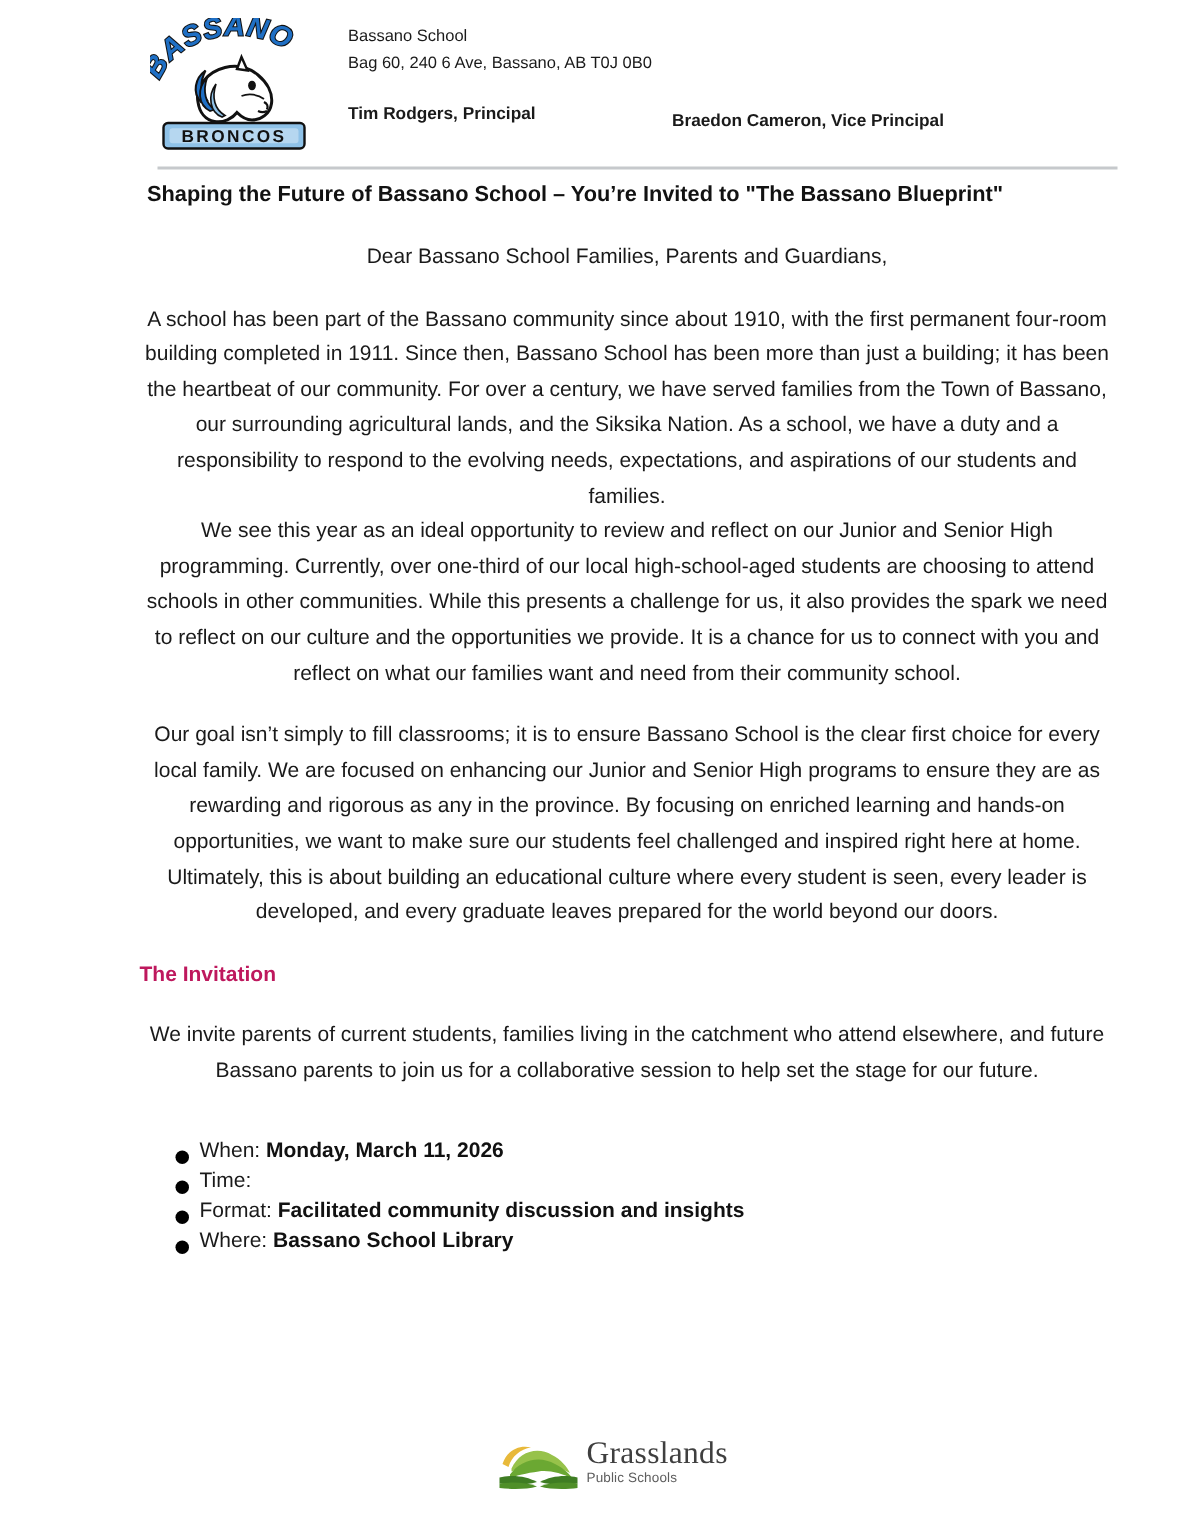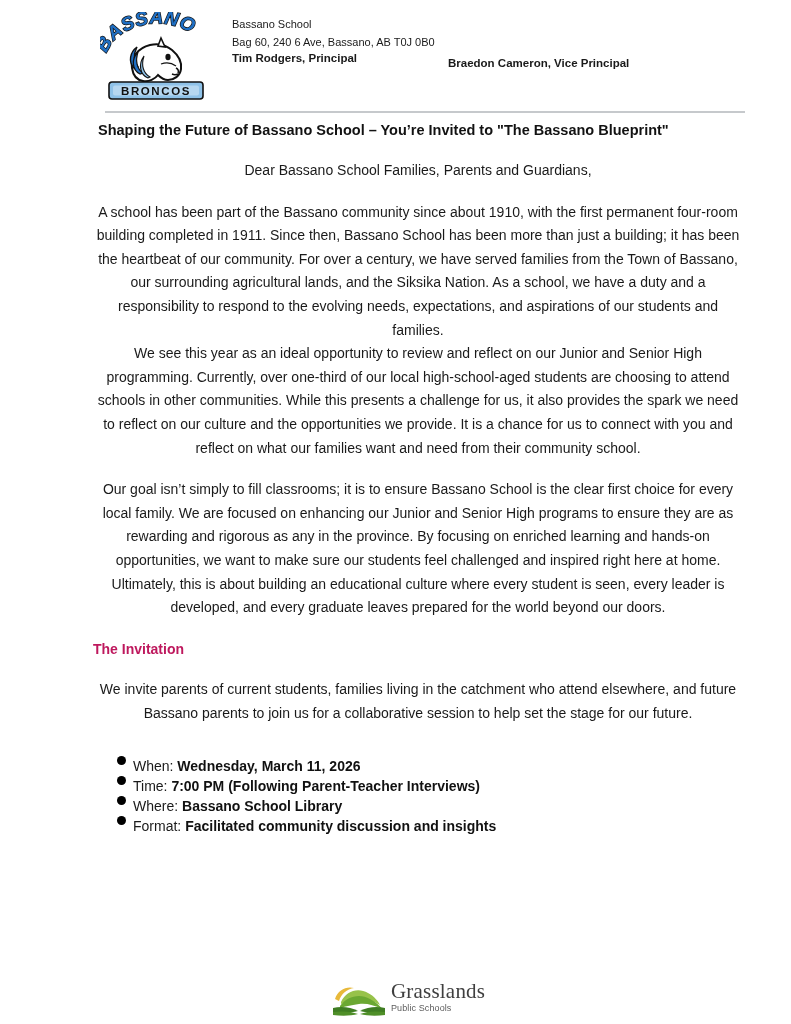--- a/index.html
+++ b/index.html
@@ -48,21 +48,21 @@
   }
   .contact-line {
     font-size: 11px;
     line-height: 17.5px;
     color: #1a1a1a;
     white-space: nowrap;
   }
   .principals {
     position: relative;
     height: 22px;
-    margin-top: 1px;
+    margin-top: 19px;
   }
   .principal-main {
     position: absolute;
     left: 0;
     top: 0;
     font-size: 11.5px;
     font-weight: bold;
     white-space: nowrap;
   }
   .principal-vice {
@@ -120,21 +120,21 @@
 
   
   .details {
     position: absolute;
     left: 117px;
     top: 756px;
     width: 600px;
   }
   .detail-row {
     display: flex;
-    align-items: flex-start;
+    align-items: flex-end;
     line-height: 20px;
     font-size: 14px;
     white-space: nowrap;
   }
   .bullet {
     display: inline-block;
     width: 9px;
     height: 9px;
     border-radius: 50%;
     background: #000;
@@ -146,21 +146,20 @@
   .detail-label { color: #1a1a1a; }
   .detail-value { font-weight: bold; color: #111; }
 
   
   .footer-logo {
     position: absolute;
     left: 331px;
     top: 957px;
     width: 160px;
     height: 42px;
-    margin-top: 23px;
   }
   .footer-mark {
     position: absolute;
     left: 0;
     top: 2px;
     width: 56px;
     height: 36px;
   }
   .footer-mark svg { display: block; width: 56px; height: 36px; }
   .footer-words {
@@ -252,37 +251,37 @@
 
     <h2 class="section-head">The Invitation</h2>
 
     <p class="para">We invite parents of current students, families living in the catchment who attend elsewhere, and future Bassano parents to join us for a collaborative session to help set the stage for our future.</p>
   </div>
 
   <div class="details">
 
     <div class="detail-row">
       <span class="bullet"></span>
-      <span class="detail-label">When:</span>&nbsp;<span class="detail-value">Wednesday, March 11, 2026</span>
+      <span class="detail-label">When:</span>&nbsp;<span class="detail-value">Monday, March 11, 2026</span>
     </div>
 
     <div class="detail-row">
       <span class="bullet"></span>
-      <span class="detail-label">Time:</span>&nbsp;<span class="detail-value">7:00 PM (Following Parent-Teacher Interviews)</span>
+      <span class="detail-label">Time:</span>&nbsp;
+    </div>
+
+    <div class="detail-row">
+      <span class="bullet"></span>
+      <span class="detail-label">Format:</span>&nbsp;<span class="detail-value">Facilitated community discussion and insights</span>
     </div>
 
     <div class="detail-row">
       <span class="bullet"></span>
       <span class="detail-label">Where:</span>&nbsp;<span class="detail-value">Bassano School Library</span>
     </div>
-
-    <div class="detail-row">
-      <span class="bullet"></span>
-      <span class="detail-label">Format:</span>&nbsp;<span class="detail-value">Facilitated community discussion and insights</span>
-    </div>
   </div>
 
   <div class="footer-logo">
     <div class="footer-mark">
       <svg viewBox="0 0 56 36" xmlns="http://www.w3.org/2000/svg">
 
         <path d="M4,17 C7,8 15,4 23,6 C16,7 10,12 8,19 Z" fill="#e8b93a"></path>
 
         <path d="M10,20 C15,9 27,5 37,11 C43,14 47,19 49,23
                  C42,19 34,16 27,17 C20,18 14,20 10,22 Z" fill="#97c24a"></path>

